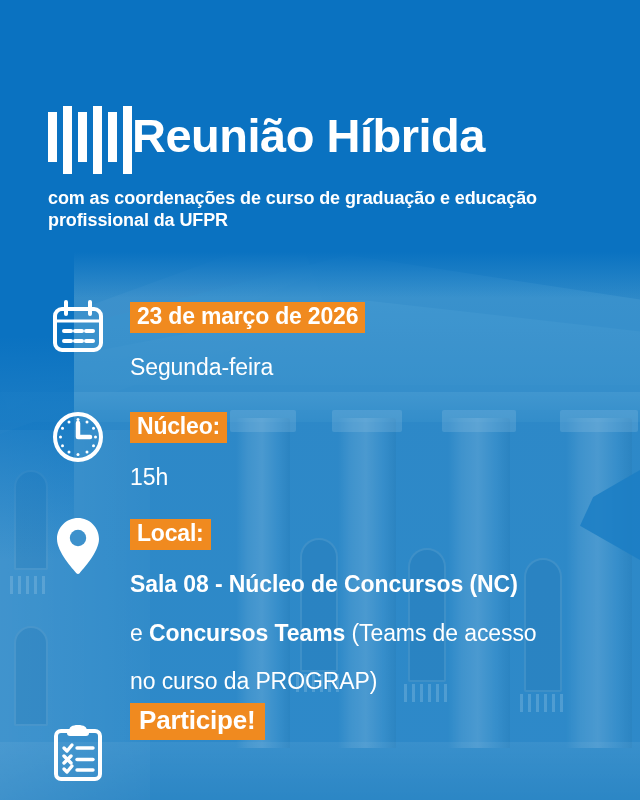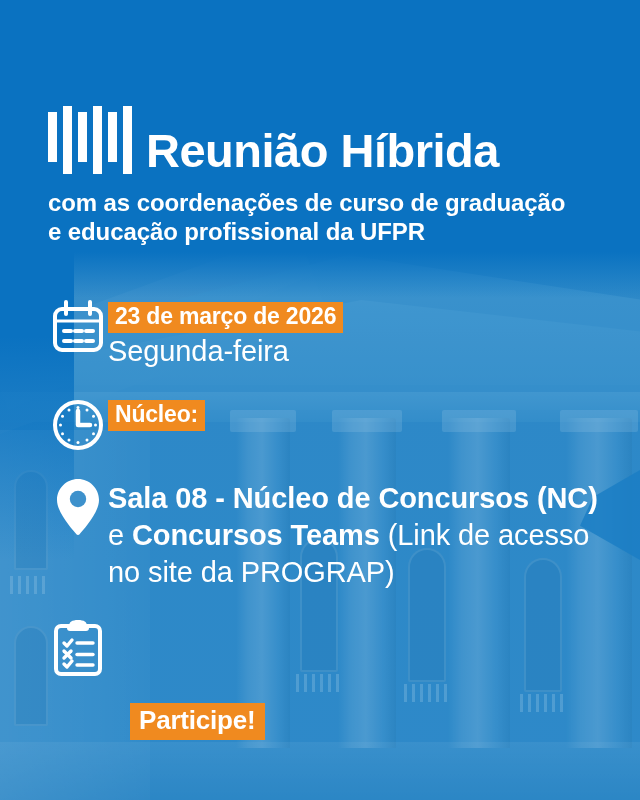--- a/index.html
+++ b/index.html
@@ -170,22 +170,21 @@
 
   
   .header {
     position: absolute;
     left: 48px;
     top: 100px;
     width: 560px;
   }
   .title-row {
     display: flex;
-    align-items: flex-end;
-    gap: 14px;
+    align-items: flex-start;
   }
   .logo-bars {
     display: flex;
     align-items: flex-end;
     gap: 6px;
     height: 72px;
     padding-top: 2px;
   }
   .logo-bars i {
     display: block;
@@ -204,37 +203,38 @@
     font-size: 47px;
     font-weight: 700;
     line-height: 1;
     letter-spacing: -0.5px;
     white-space: nowrap;
     margin-top: 12px;
   }
   .subtitle {
     margin-top: 14px;
     color: #ffffff;
-    font-size: 24px;
+    font-size: 18px;
     font-weight: 700;
     line-height: 1.22;
     letter-spacing: -0.1px;
     max-width: 520px;
   }
 
   
   .info {
     position: absolute;
     left: 48px;
     top: 300px;
     width: 570px;
   }
   .row {
     display: flex;
     align-items: flex-start;
+    gap: 22px;
   }
   .row .icon {
     flex: 0 0 60px;
     width: 60px;
     display: flex;
     justify-content: center;
   }
   .row .texts {
     flex: 1 1 auto;
     padding-top: 2px;
@@ -244,24 +244,24 @@
     background: #f08a1f;
     color: #ffffff;
     font-weight: 700;
     font-size: 23px;
     line-height: 1.18;
     padding: 1px 7px 3px 7px;
     letter-spacing: -0.2px;
   }
   .plain {
     color: #ffffff;
-    font-size: 29px;
+    font-size: 23px;
     line-height: 1.24;
     font-weight: 400;
-    margin-top: 1px;
+    margin-top: 20px;
     letter-spacing: -0.1px;
   }
   .plain b { font-weight: 700; }
 
   .row-date  { margin-top: 0px; }
   .row-time  { margin-top: 28px; }
   .row-place { margin-top: 26px; }
   .row-agenda{ margin-top: 28px; }
 
   .cta {
@@ -382,34 +382,36 @@
               <circle cx="18" cy="42" r="1.5"></circle>
               <circle cx="11.5" cy="35.7" r="1.5"></circle>
               <circle cx="9.5" cy="27" r="1.5"></circle>
               <circle cx="11.5" cy="18.3" r="1.5"></circle>
               <circle cx="18" cy="12" r="1.5"></circle>
             </g>
           </svg>
         </div>
         <div class="texts">
           <div><span class="hl">Núcleo:</span></div>
+          <div class="plain">15h</div>
         </div>
       </div>
 
       <div class="row row-place">
         <div class="icon">
           <svg width="44" height="58" viewBox="0 0 44 58" aria-hidden="true">
             <path d="M22 1 C10.4 1 1 10.4 1 22 C1 35 17 52 20.4 56.2 C21.2 57.2 22.8 57.2 23.6 56.2 C27 52 43 35 43 22 C43 10.4 33.6 1 22 1 Z" fill="#ffffff"></path>
             <circle cx="22" cy="21" r="8.2" fill="#3d91cc"></circle>
           </svg>
         </div>
         <div class="texts">
+          <div><span class="hl">Local:</span></div>
           <div class="plain"><b>Sala 08 - Núcleo de Concursos (NC)</b></div>
-          <div class="plain"><span>e </span><b>Concursos Teams</b><span> (Link de acesso</span></div>
-          <div class="plain">no site da PROGRAP)</div>
+          <div class="plain"><span>e </span><b>Concursos Teams</b><span> (Teams de acesso</span></div>
+          <div class="plain">no curso da PROGRAP)</div>
         </div>
       </div>
 
       <div class="row row-agenda">
         <div class="icon">
           <svg width="50" height="58" viewBox="0 0 50 58" aria-hidden="true">
             <rect x="3" y="7" width="44" height="48" rx="5" ry="5" fill="none" stroke="#ffffff" stroke-width="4"></rect>
             <path d="M16 7 C16 3 19 1 25 1 C31 1 34 3 34 7 L34 10 L16 10 Z" fill="#ffffff"></path>
             <rect x="14" y="6" width="22" height="6" rx="3" fill="#ffffff"></rect>
             <g stroke="#ffffff" stroke-width="3.4" stroke-linecap="round" stroke-linejoin="round" fill="none">

